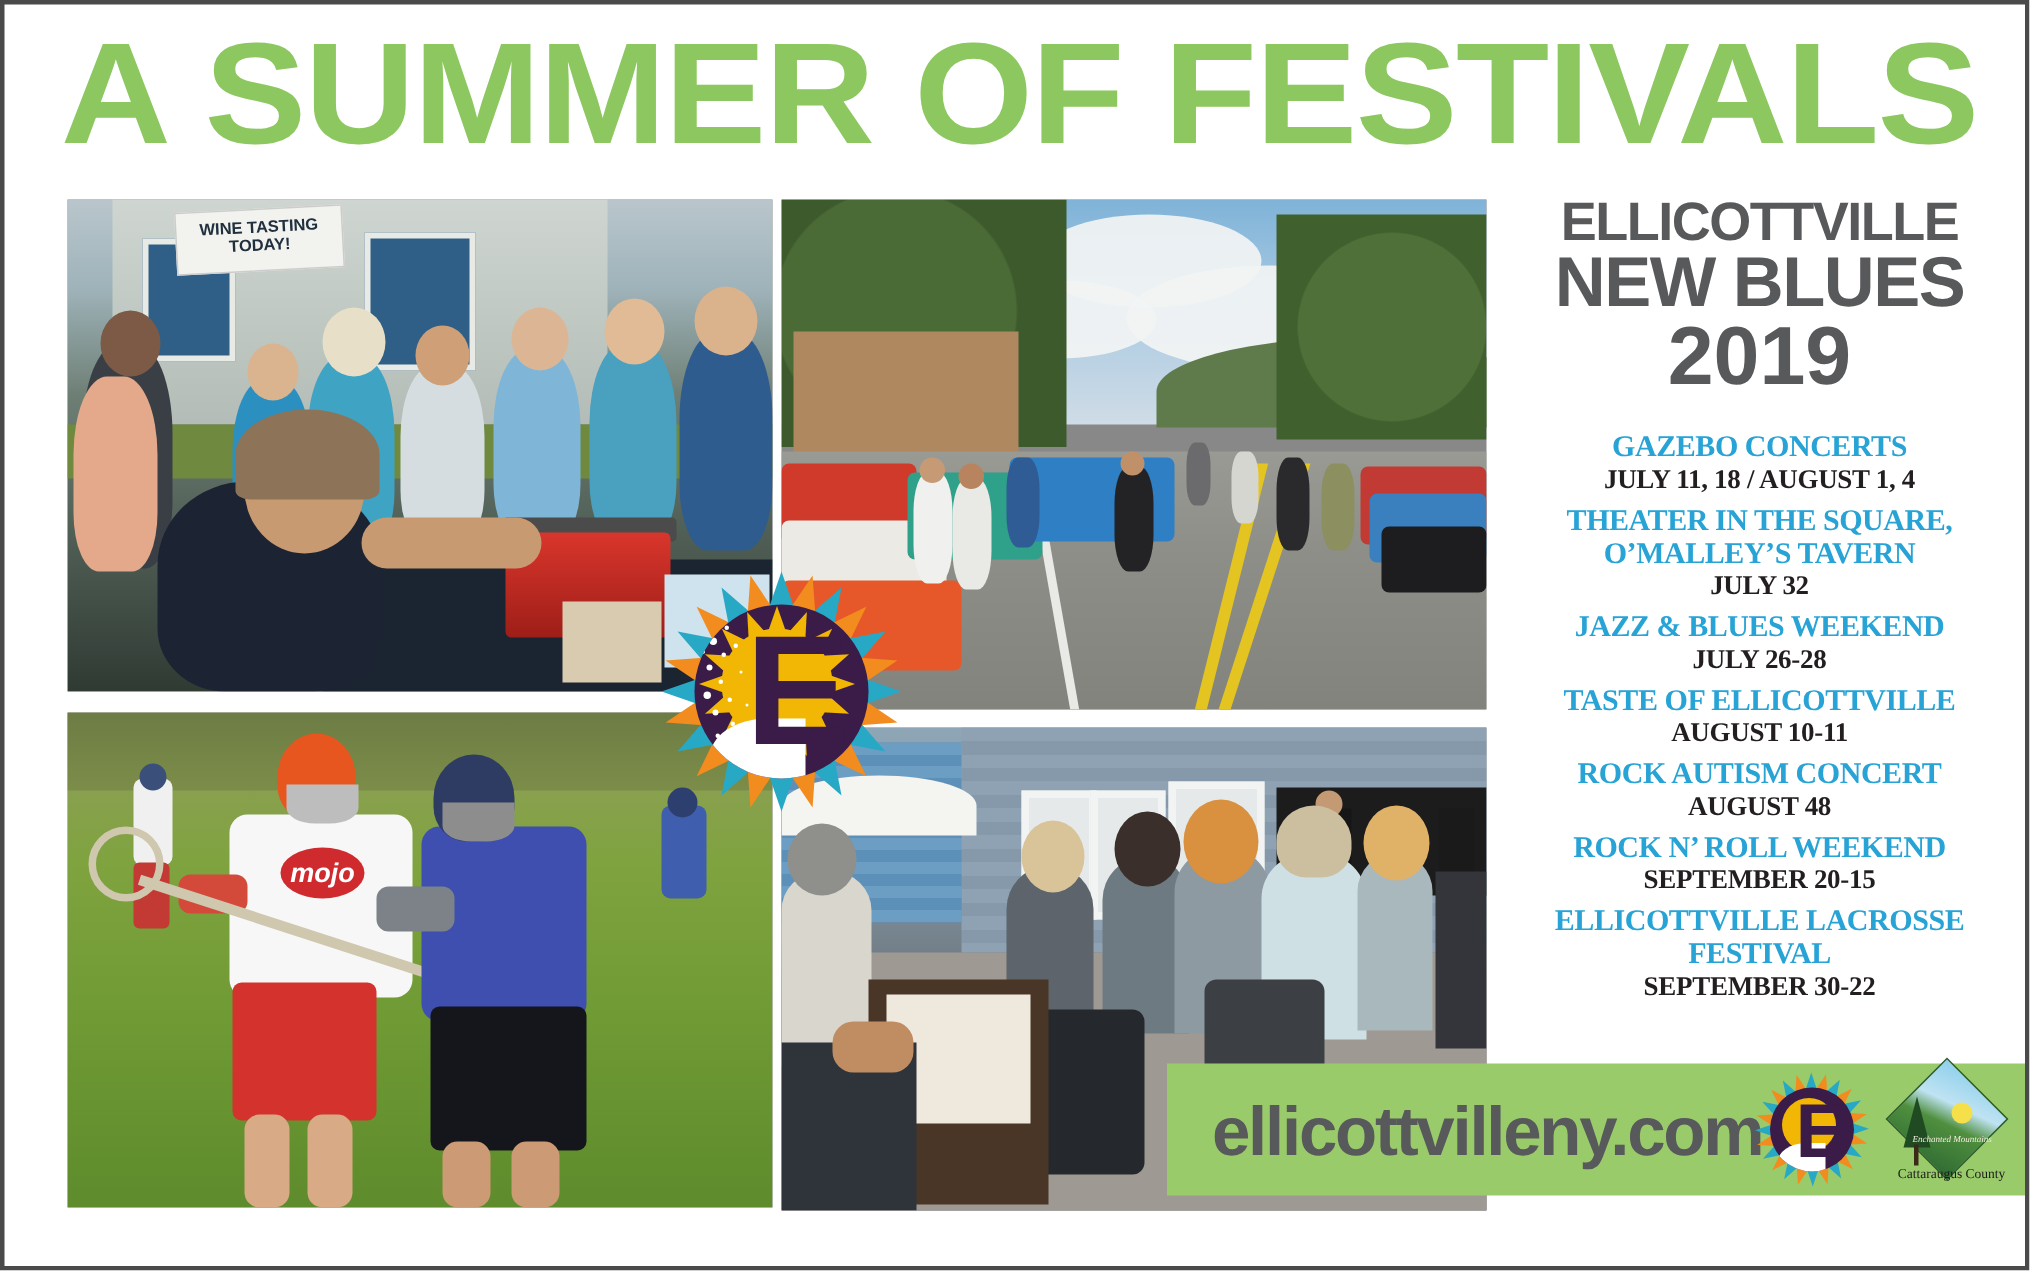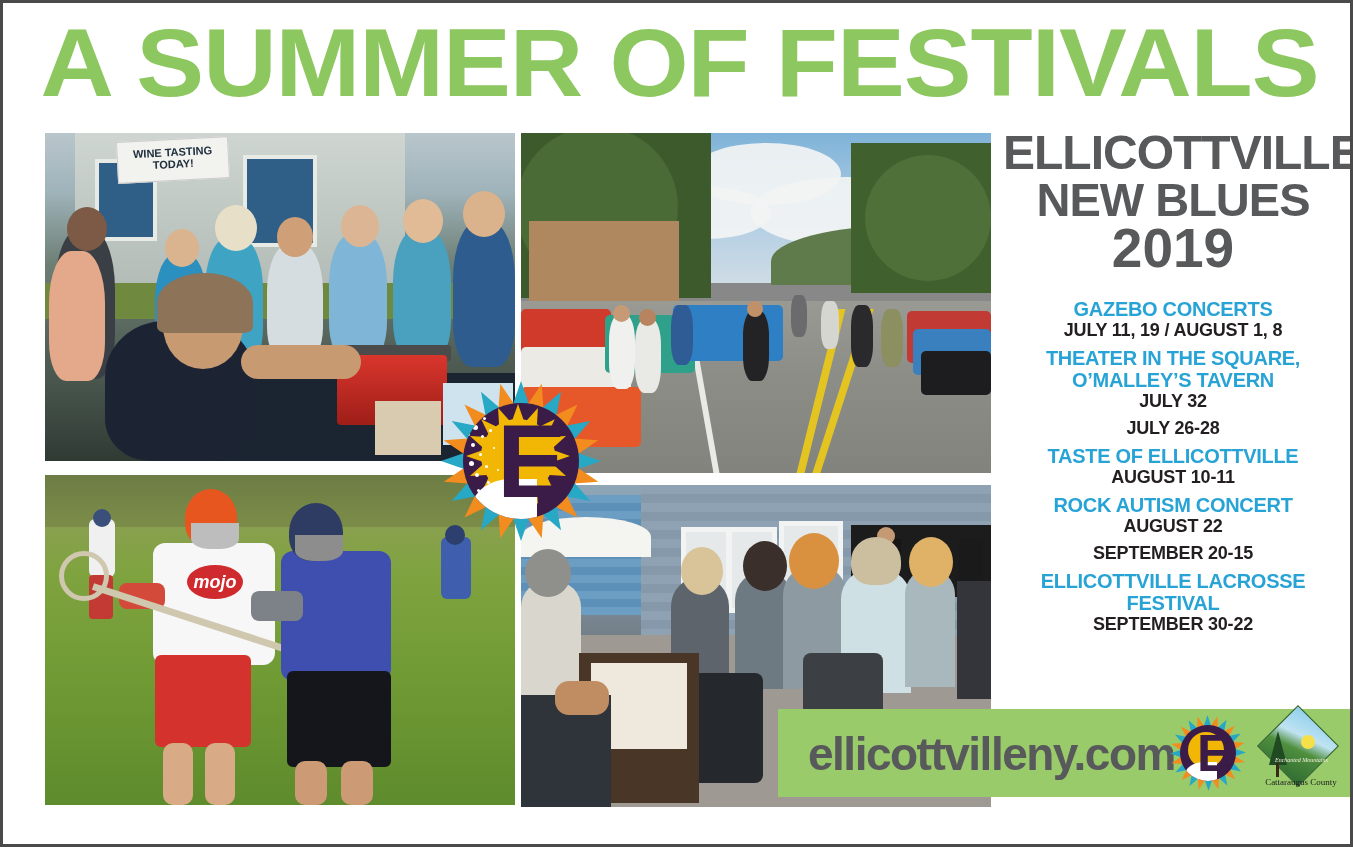--- a/index.html
+++ b/index.html
@@ -79,25 +79,25 @@
       background:repeating-linear-gradient(180deg,#6c9ec4 0 8px,#5d90b8 8px 16px);}
   .jz-ground{position:absolute;left:0;top:150px;width:470px;height:172px;background:#9e9a93;}
   .jz-p{position:absolute;}
   .jz-easel{position:absolute;left:58px;top:168px;width:120px;height:150px;background:#4a3626;}
   .jz-canvas{position:absolute;left:70px;top:178px;width:96px;height:86px;background:#efe9dd;}
 
   
   #info{position:absolute;left:1000px;top:128px;width:340px;text-align:center;}
   .loc{color:#58595B;font-weight:bold;font-family:"Liberation Sans",sans-serif;
        letter-spacing:-1px;line-height:.93;}
-  #loc1{font-size:48px;}
+  #loc1{font-size:36px;}
   #loc2{font-size:47px;margin-top:2px;}
   #loc3{font-size:55px;margin-top:2px;letter-spacing:0px;}
   #events{margin-top:24px;}
-  .ev{margin-bottom:7px;}
+  .ev{margin-bottom:7px;font-family:Liberation Serif, serif;}
   .ev-name{color:#27A3D6;font-weight:bold;font-size:20px;line-height:22px;letter-spacing:-.3px;}
   .ev-date{color:#231F20;font-weight:bold;font-size:18px;line-height:20px;letter-spacing:-.2px;}
 
   
   #greenbar{position:absolute;left:775px;top:706px;width:575px;height:88px;background:#9ACB6B;}
   #url{position:absolute;left:30px;top:18px;font-size:46px;font-weight:bold;color:#58595B;
        letter-spacing:-1.5px;font-family:"Liberation Sans",sans-serif;}
 
   
   .elogo{position:absolute;border-radius:50%;}
@@ -353,38 +353,40 @@
     <div class="eglyph" style="left:56px;top:28px;font-size:104px;">E</div>
   </div>
 
   <div id="info">
     <div class="loc" id="loc1">ELLICOTTVILLE</div>
     <div class="loc" id="loc2">NEW BLUES</div>
     <div class="loc" id="loc3">2019</div>
     <div id="events">
         <div class="ev">
           <div class="ev-name">GAZEBO CONCERTS</div>
-          <div class="ev-date">JULY 11, 19 / AUGUST 1, 8</div>
+          <div class="ev-date">JULY 11, 18 / AUGUST 1, 4</div>
         </div>
         <div class="ev">
           <div class="ev-name">THEATER IN THE SQUARE, O’MALLEY’S TAVERN</div>
           <div class="ev-date">JULY 32</div>
         </div>
         <div class="ev">
+          <div class="ev-name">JAZZ &amp; BLUES WEEKEND</div>
           <div class="ev-date">JULY 26-28</div>
         </div>
         <div class="ev">
           <div class="ev-name">TASTE OF ELLICOTTVILLE</div>
           <div class="ev-date">AUGUST 10-11</div>
         </div>
         <div class="ev">
           <div class="ev-name">ROCK AUTISM CONCERT</div>
-          <div class="ev-date">AUGUST 22</div>
-        </div>
-        <div class="ev">
+          <div class="ev-date">AUGUST 48</div>
+        </div>
+        <div class="ev">
+          <div class="ev-name">ROCK N’ ROLL WEEKEND</div>
           <div class="ev-date">SEPTEMBER 20-15</div>
         </div>
         <div class="ev">
           <div class="ev-name">ELLICOTTVILLE LACROSSE FESTIVAL</div>
           <div class="ev-date">SEPTEMBER 30-22</div>
         </div>
       </div>
   </div>
 
   <div id="greenbar">

